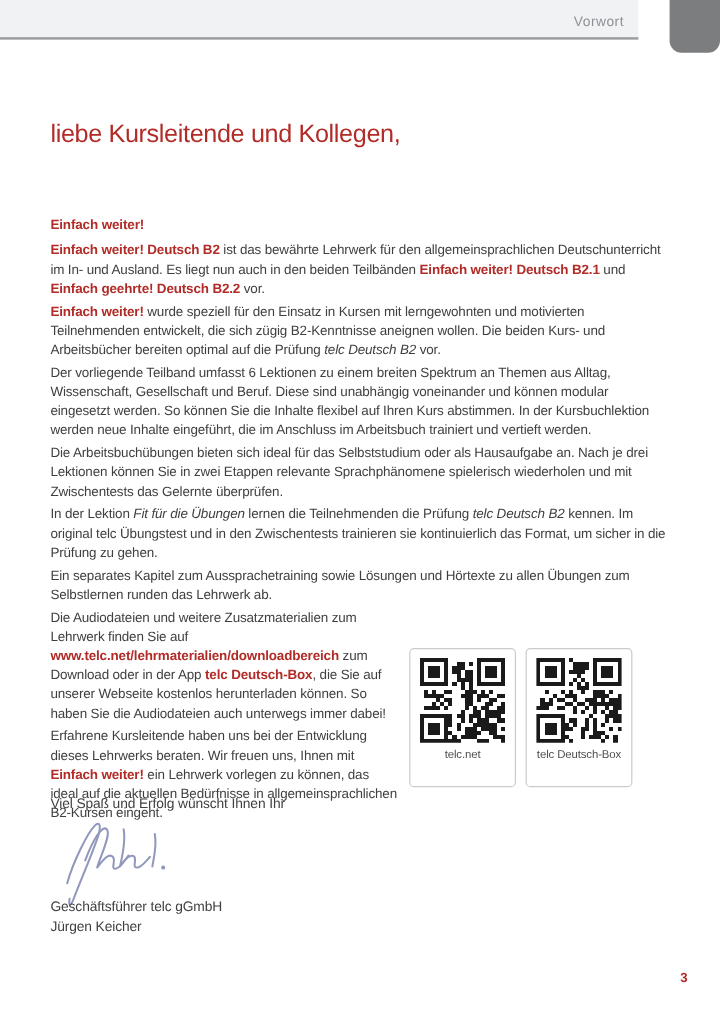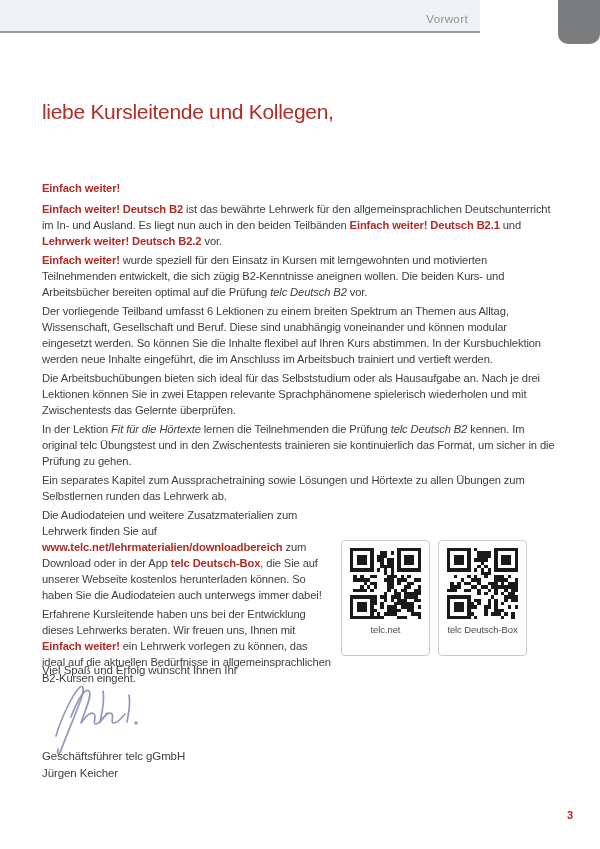--- a/index.html
+++ b/index.html
@@ -2,21 +2,21 @@
 <html><head>
 <meta charset="utf-8">
 <style>
   html,body{margin:0;padding:0;background:#ffffff;}
   .page{
     position:relative;width:600px;height:849px;background:#ffffff;overflow:hidden;
     font-family:"Liberation Sans","DejaVu Sans",sans-serif;color:var(--body,#3e3f41);
   }
   
   .band{
-    position:absolute;top:0;left:0;width:480px;height:31px;
+    position:absolute;top:0;left:0;width:532px;height:31px;
     background:var(--band-bg,#f0f2f4);border-bottom:2px solid var(--band-line,#9a9c9e);
     display:flex;align-items:center;justify-content:flex-end;
   }
   .band-label{
     font-size:11.5px;color:#8d9297;letter-spacing:.4px;padding-right:12px;padding-top:6px;
   }
   .tab{
     position:absolute;top:0;right:0;width:42px;height:44px;
     background:var(--tab,#7b7d7f);border-radius:0 0 10px 10px;
   }
@@ -63,25 +63,25 @@
   </div>
   <div class="tab"></div>
 
   <div class="main">
     <h1><br>
     <span>liebe Kursleitende und Kollegen,</span></h1>
 
     <div class="kicker">Einfach weiter!</div>
 
     <div class="paras" id="full-col">
-        <p><span class="rb">Einfach weiter! Deutsch B2</span><span> ist das bewährte Lehrwerk für den allgemeinsprachlichen Deutschunterricht im In- und Ausland. Es liegt nun auch in den beiden Teilbänden </span><span class="rb">Einfach weiter! Deutsch B2.1</span><span> und </span><span class="rb">Lehrwerk weiter! Deutsch B2.2</span><span> vor.</span></p>
+        <p><span class="rb">Einfach weiter! Deutsch B2</span><span> ist das bewährte Lehrwerk für den allgemeinsprachlichen Deutschunterricht im In- und Ausland. Es liegt nun auch in den beiden Teilbänden </span><span class="rb">Einfach weiter! Deutsch B2.1</span><span> und </span><span class="rb">Einfach geehrte! Deutsch B2.2</span><span> vor.</span></p>
         <p><span class="rb">Einfach weiter!</span><span> wurde speziell für den Einsatz in Kursen mit lerngewohnten und motivierten Teilnehmenden entwickelt, die sich zügig B2-Kenntnisse aneignen wollen. Die beiden Kurs- und Arbeitsbücher bereiten optimal auf die Prüfung </span><span class="it">telc Deutsch B2</span><span> vor.</span></p>
         <p><span>Der vorliegende Teilband umfasst 6 Lektionen zu einem breiten Spektrum an Themen aus Alltag, Wissenschaft, Gesellschaft und Beruf. Diese sind unabhängig voneinander und können modular eingesetzt werden. So können Sie die Inhalte flexibel auf Ihren Kurs abstimmen. In der Kursbuchlektion werden neue Inhalte eingeführt, die im Anschluss im Arbeitsbuch trainiert und vertieft werden.</span></p>
         <p><span>Die Arbeitsbuchübungen bieten sich ideal für das Selbststudium oder als Hausaufgabe an. Nach je drei Lektionen können Sie in zwei Etappen relevante Sprachphänomene spielerisch wiederholen und mit Zwischentests das Gelernte überprüfen.</span></p>
-        <p><span>In der Lektion </span><span class="it">Fit für die Hörtexte</span><span> lernen die Teilnehmenden die Prüfung </span><span class="it">telc Deutsch B2</span><span> kennen. Im original telc Übungstest und in den Zwischentests trainieren sie kontinuierlich das Format, um sicher in die Prüfung zu gehen.</span></p>
+        <p><span>In der Lektion </span><span class="it">Fit für die Übungen</span><span> lernen die Teilnehmenden die Prüfung </span><span class="it">telc Deutsch B2</span><span> kennen. Im original telc Übungstest und in den Zwischentests trainieren sie kontinuierlich das Format, um sicher in die Prüfung zu gehen.</span></p>
         <p><span>Ein separates Kapitel zum Aussprachetraining sowie Lösungen und Hörtexte zu allen Übungen zum Selbstlernen runden das Lehrwerk ab.</span></p>
       </div>
 
     <div class="row">
       <div class="narrow" id="narrow-col">
           <p><span>Die Audiodateien und weitere Zusatzmaterialien zum Lehrwerk finden Sie auf </span><span class="rb">www.telc.net/lehrmaterialien/downloadbereich</span><span> zum Download oder in der App </span><span class="rb">telc Deutsch-Box</span><span>, die Sie auf unserer Webseite kostenlos herunterladen können. So haben Sie die Audiodateien auch unterwegs immer dabei!</span></p>
           <p><span>Erfahrene Kursleitende haben uns bei der Entwicklung dieses Lehrwerks beraten. Wir freuen uns, Ihnen mit </span><span class="rb">Einfach weiter!</span><span> ein Lehrwerk vorlegen zu können, das ideal auf die aktuellen Bedürfnisse in allgemeinsprachlichen B2-Kursen eingeht.</span></p>
         </div>
       <div class="qr-wrap">
         <div class="qr-box">

